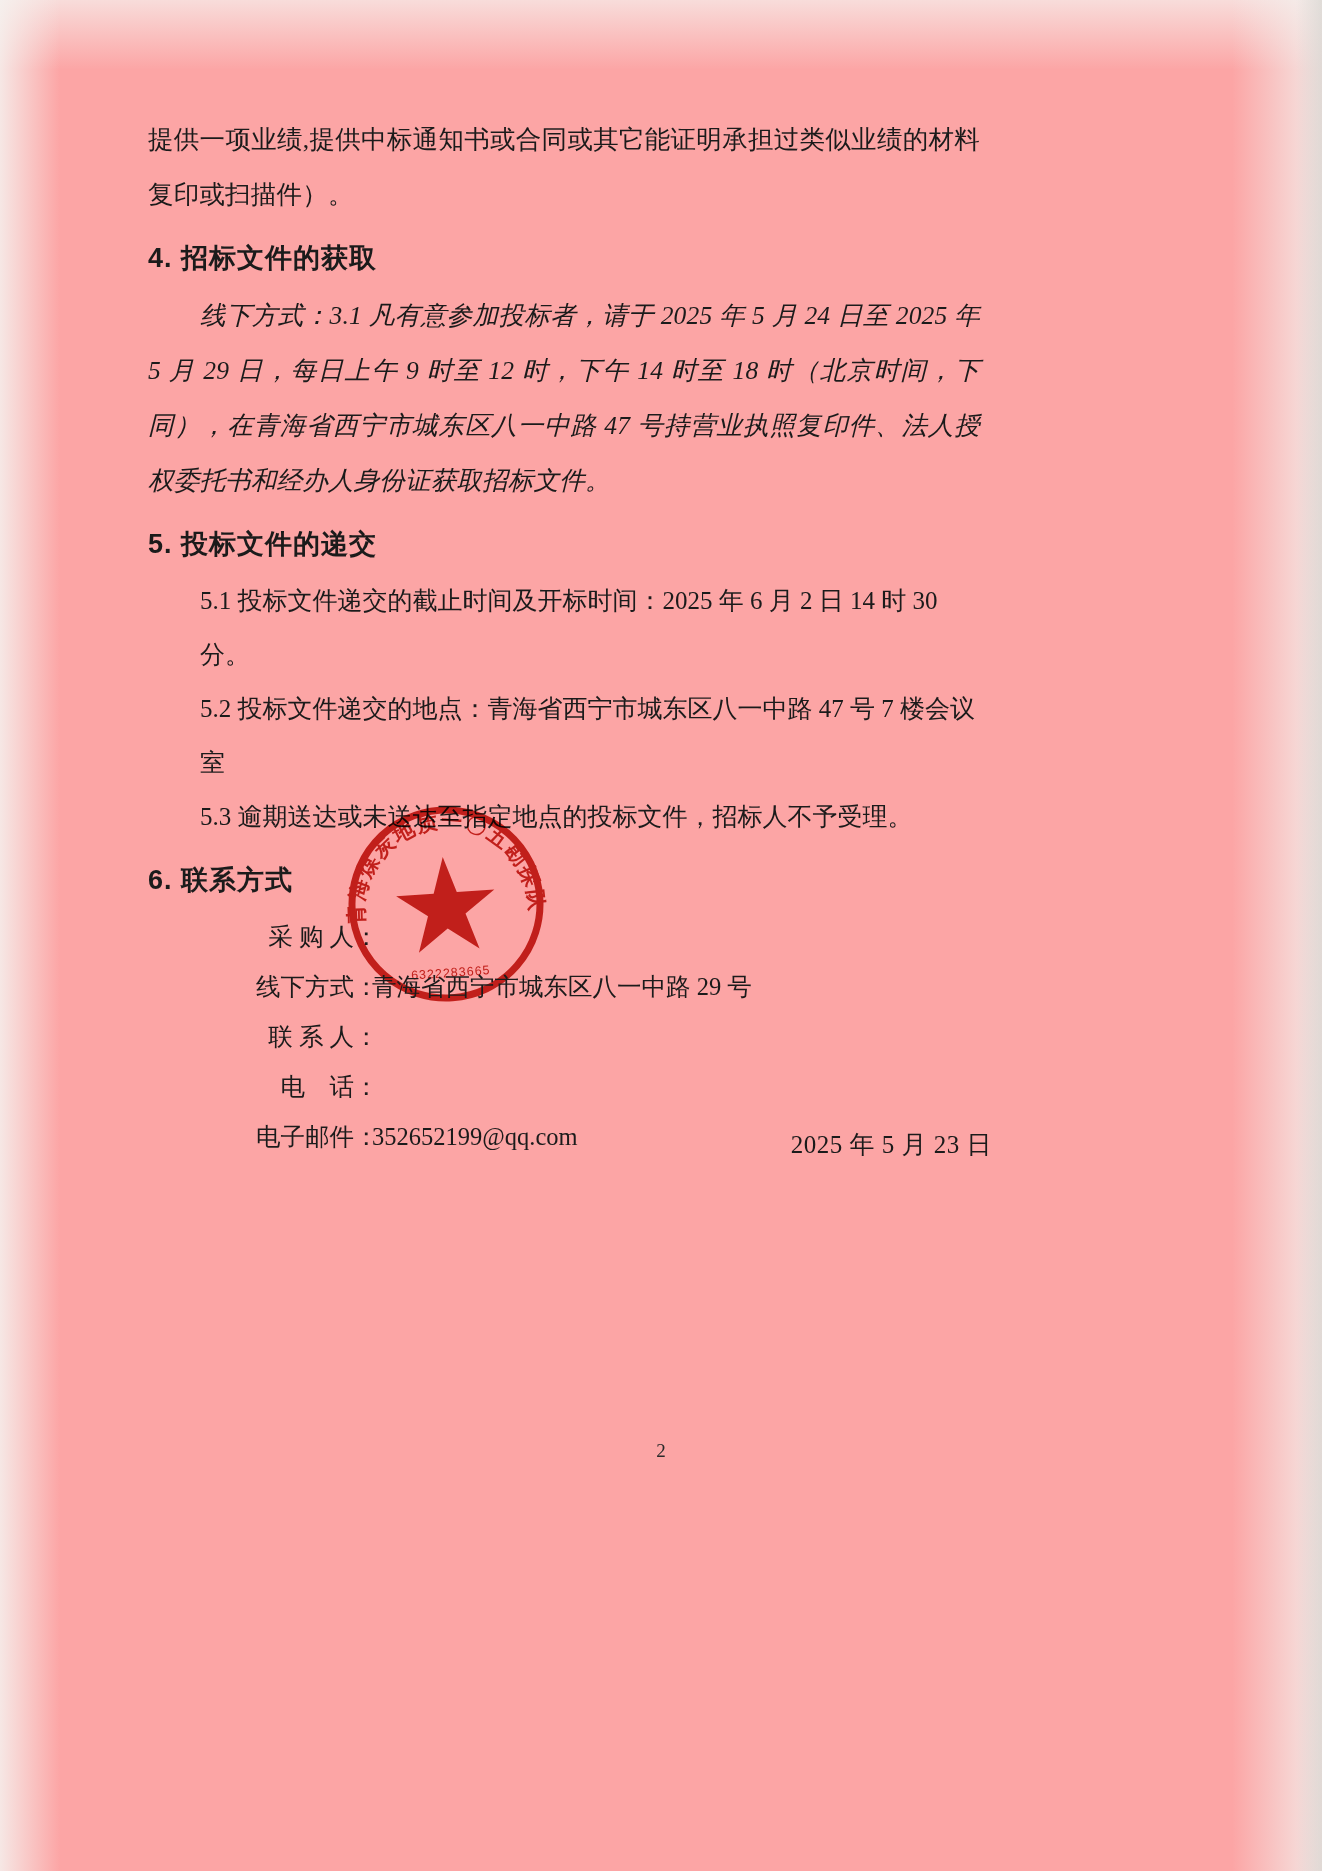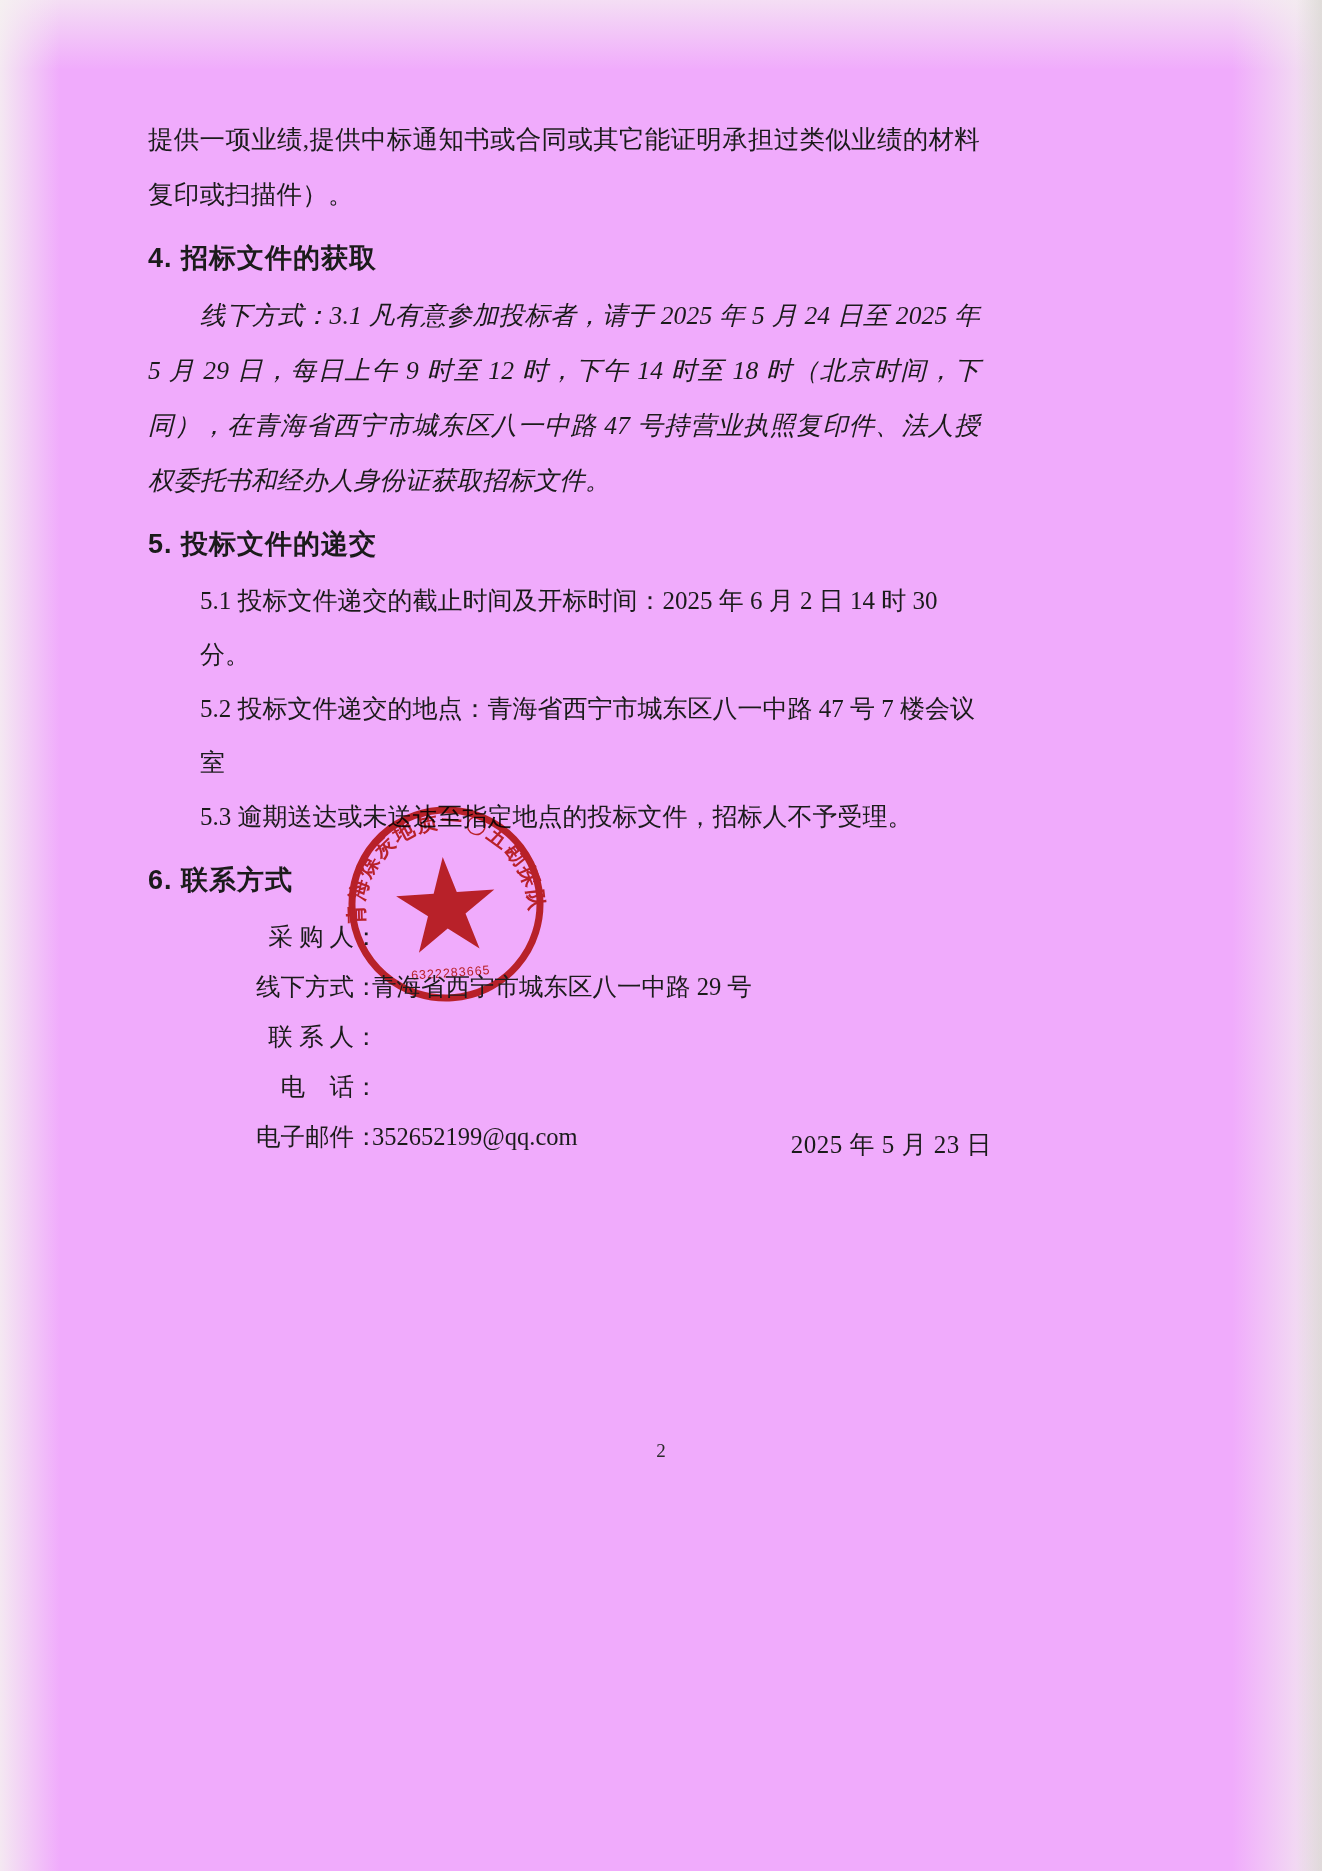--- a/index.html
+++ b/index.html
@@ -4,21 +4,21 @@
 <style>
   html, body {
     margin: 0;
     padding: 0;
     background: #f0f0f0;
   }
   .page {
     position: relative;
     width: 1322px;
     height: 1871px;
-    background: #f0abfc;
+    background: #fca5a5;
     overflow: hidden;
     font-family: "Liberation Serif", "DejaVu Serif", serif;
     color: #1b1b1b;
     box-sizing: border-box;
   }
   
   .scan-tint {
     position: absolute;
     inset: 0;
     background:

